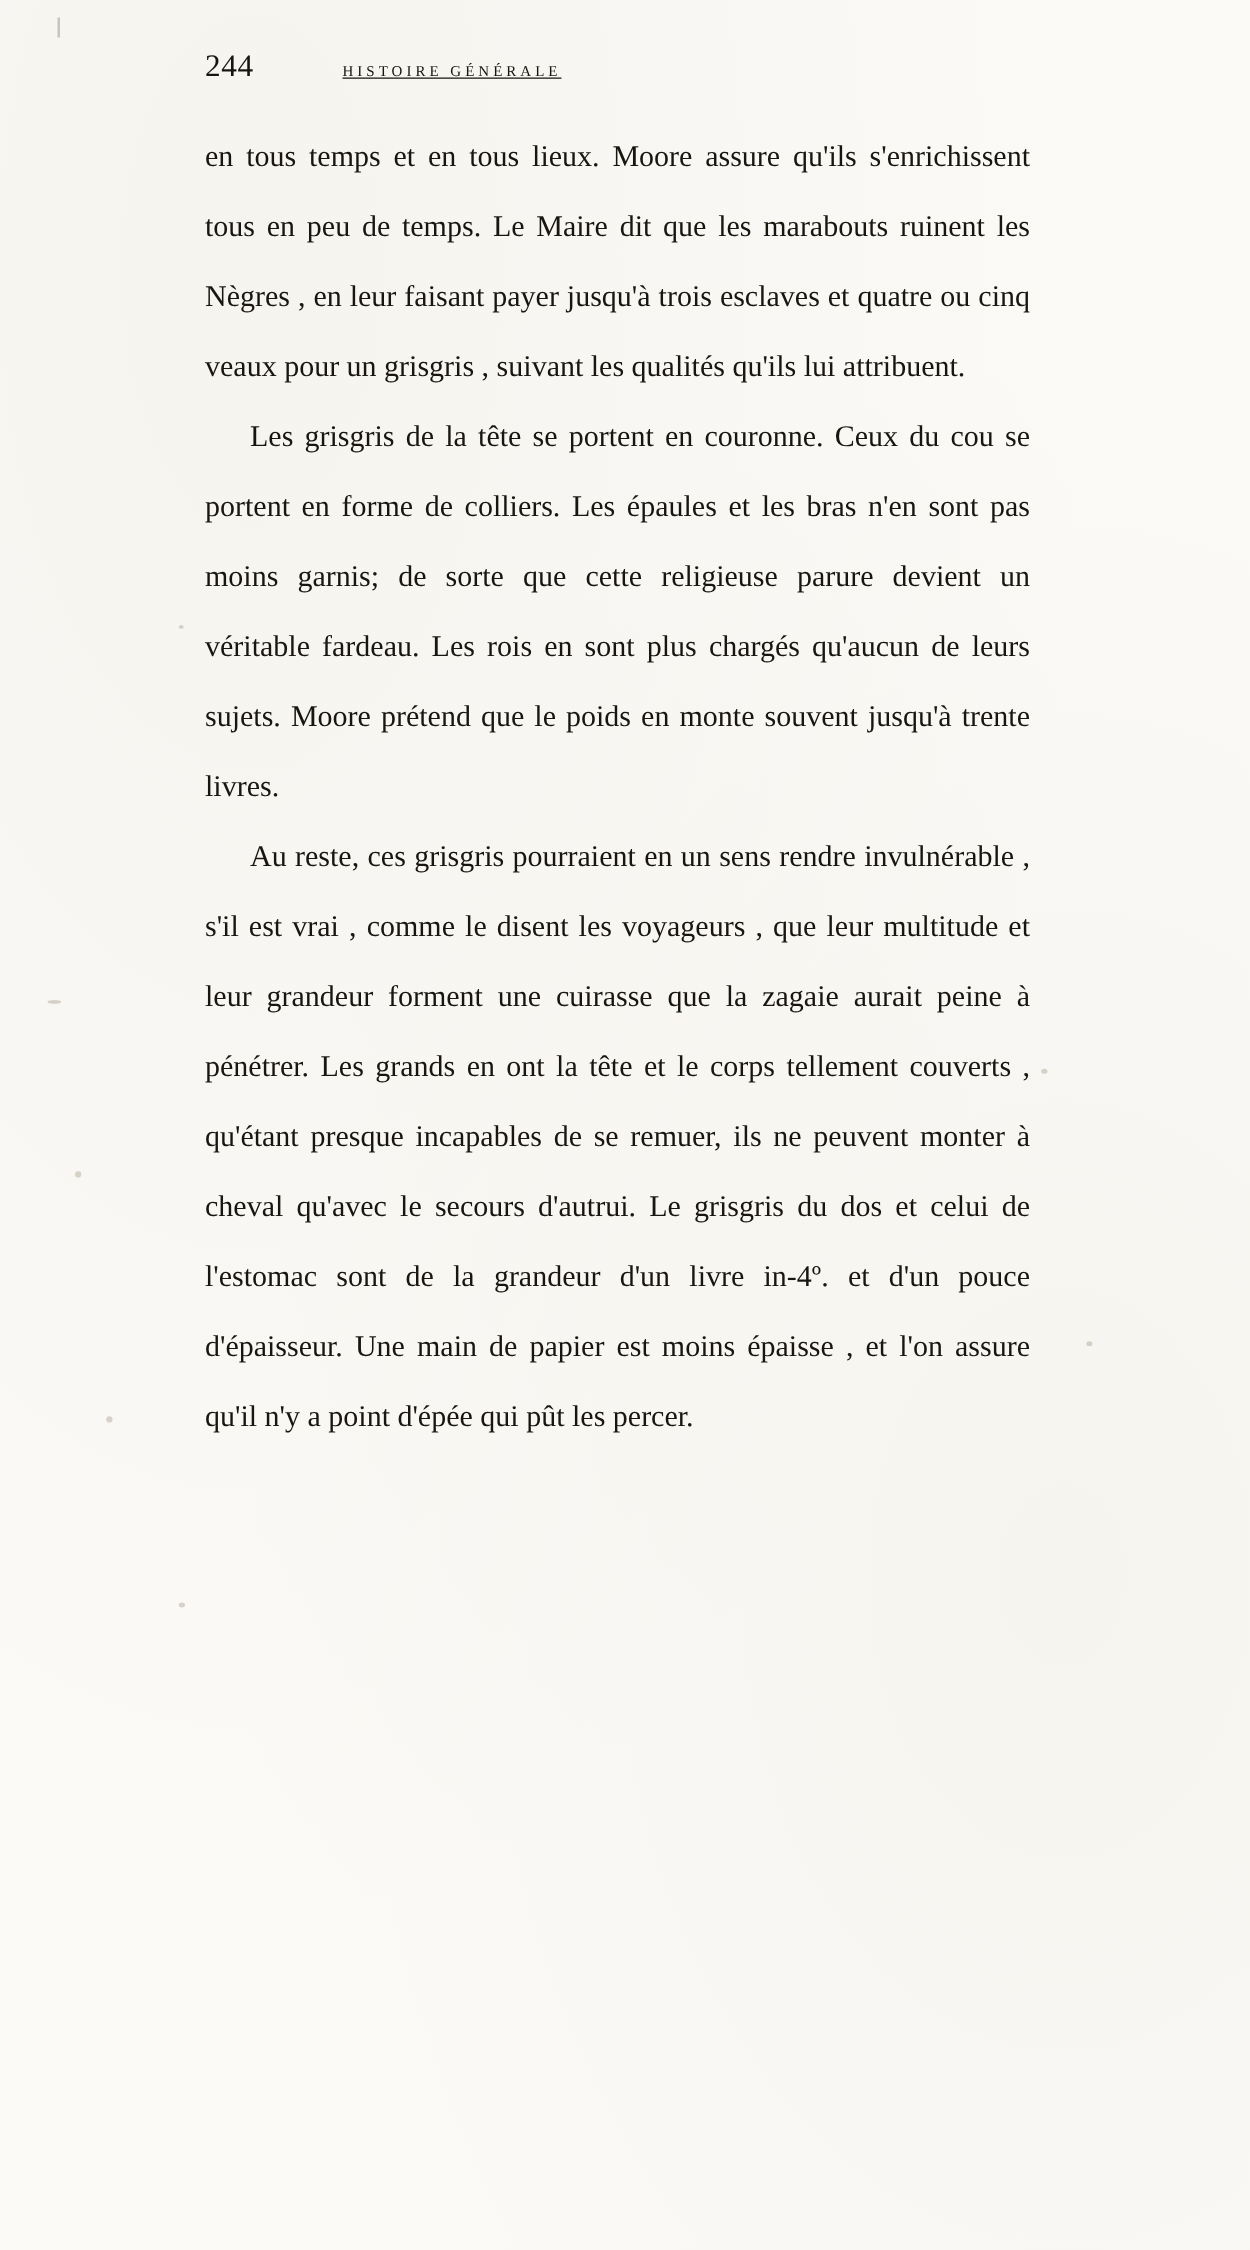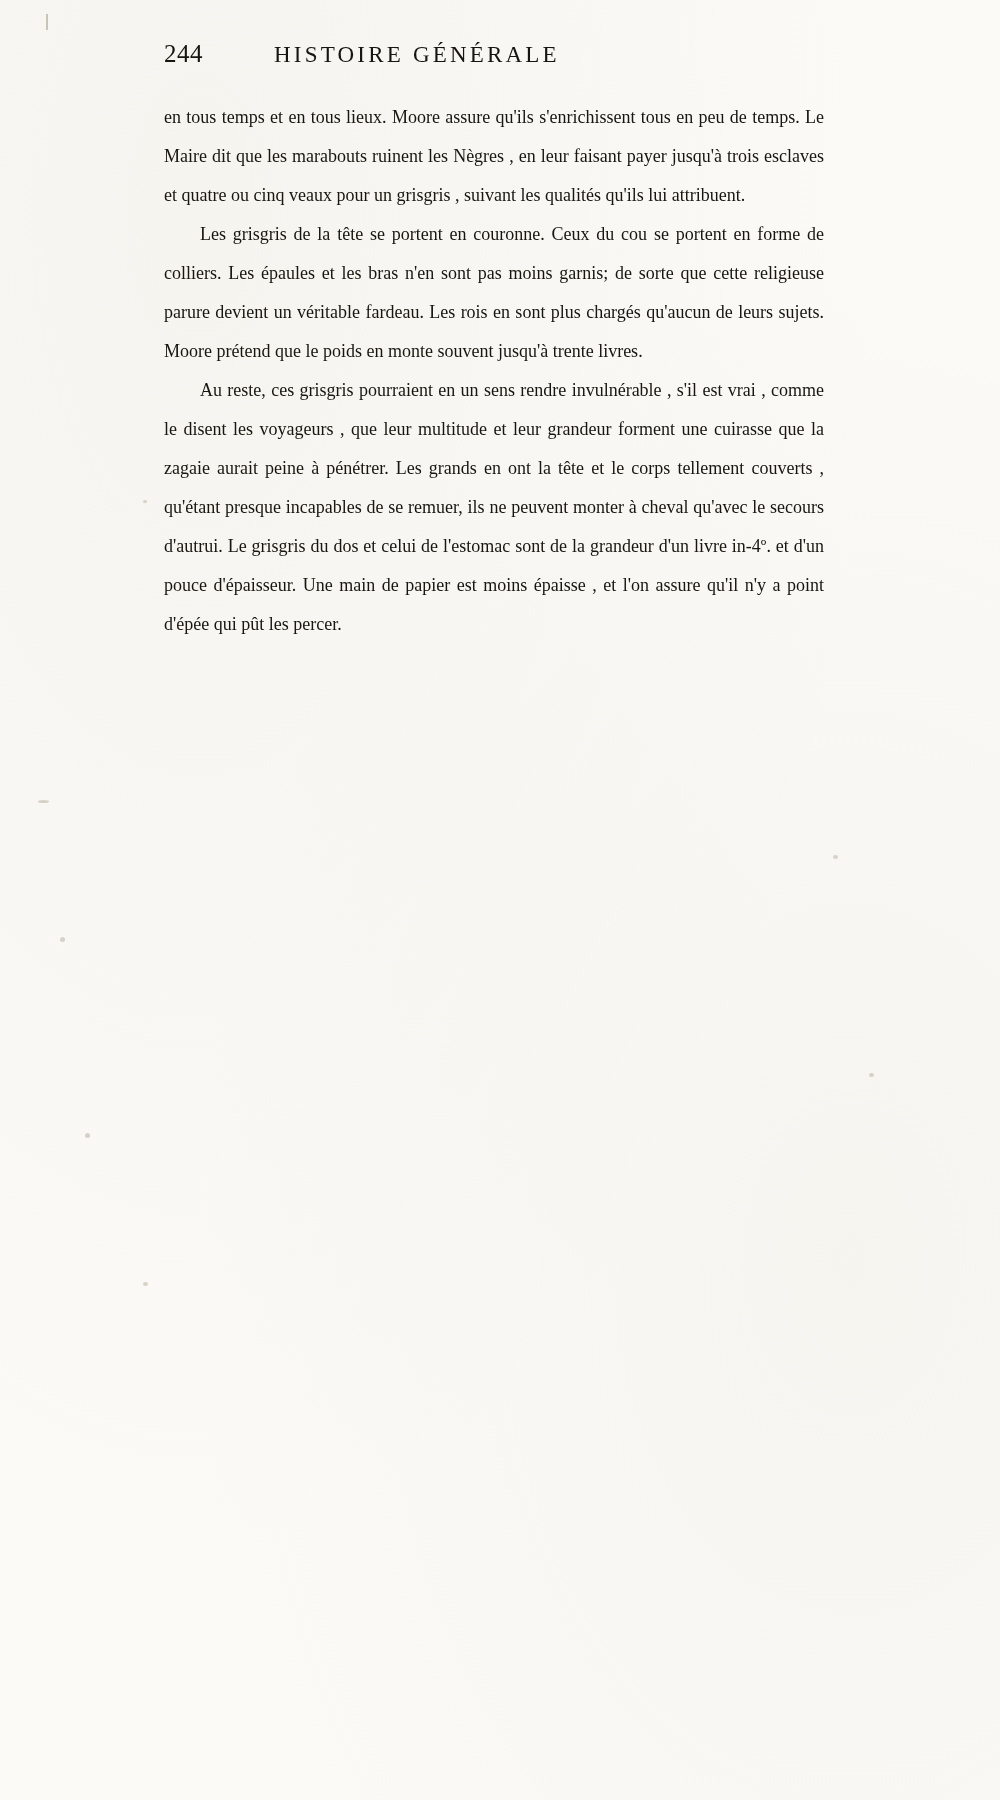--- a/index.html
+++ b/index.html
@@ -38,29 +38,30 @@
   }
   .folio {
     font-family: "Liberation Serif", serif;
     font-size: 25px;
     letter-spacing: 0.5px;
     color: #17150f;
     width: 110px;
   }
   .running-title {
     font-family: "Liberation Serif", serif;
-    font-size: 23px;
+    font-size: 12px;
     letter-spacing: 3.2px;
     color: #17150f;
     text-transform: uppercase;
     white-space: nowrap;
+    text-decoration: underline;
   }
   .body-text {
-    font-size: 18px;
-    line-height: 39px;
+    font-size: 24px;
+    line-height: 56px;
     text-align: justify;
     text-justify: inter-word;
     color: #18160f;
     hyphens: none;
   }
   .para {
     margin: 0;
     text-indent: 36px;
   }
   .para.first {

